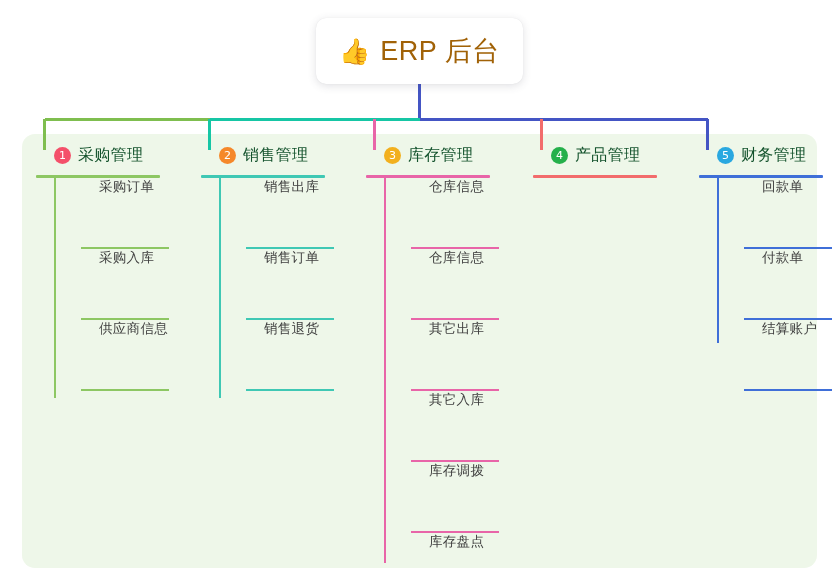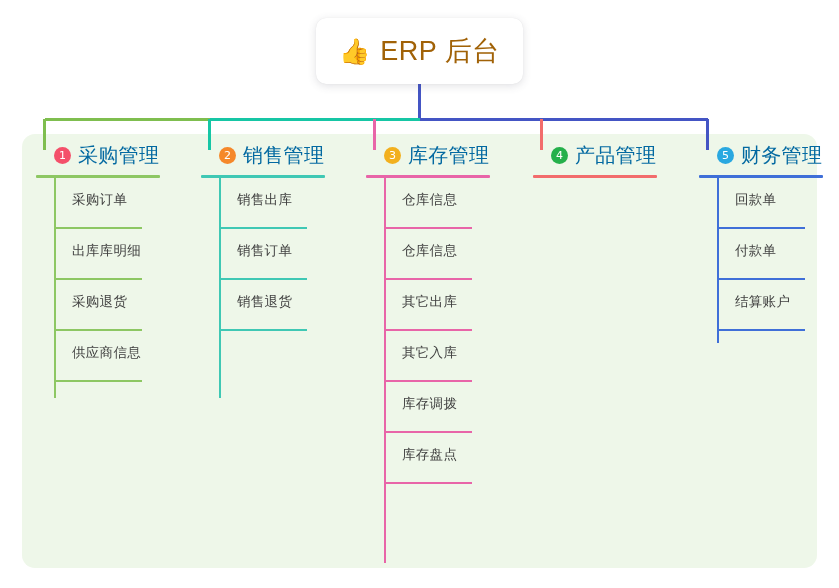--- a/index.html
+++ b/index.html
@@ -85,22 +85,22 @@
     height: 17px;
     border-radius: 50%;
     color: #ffffff;
     font-size: 11px;
     line-height: 17px;
     text-align: center;
     flex: 0 0 auto;
     font-family: "DejaVu Sans", sans-serif;
   }
   .col-title {
-    font-size: 20px;
-    color: #0369a1;
+    font-size: 16px;
+    color: #14532d;
     white-space: nowrap;
     letter-spacing: 0.3px;
   }
   .head-rule {
     height: 3px;
     width: 124px;
     margin-top: 7px;
     border-radius: 1px;
   }
   .items {
@@ -110,25 +110,26 @@
     box-sizing: border-box;
   }
   .spine {
     position: absolute;
     left: 18px;
     top: 0;
     width: 2px;
   }
   .item {
     position: relative;
-    height: 51px;
+    height: 71px;
     box-sizing: border-box;
     padding-left: 18px;
     display: flex;
-    align-items: center;
+    align-items: flex-start;
+    margin-left: 27px;
   }
   .item-label {
     font-size: 13.5px;
     color: #3f3f3f;
     white-space: nowrap;
     padding-bottom: 7px;
     letter-spacing: 0.3px;
   }
   .item-rule {
     position: absolute;
@@ -169,25 +170,21 @@
         <span class="col-title">采购管理</span>
       </div>
       <div class="head-rule" style="background: rgb(141, 199, 99);"></div>
       <div class="items">
         <div class="spine" style="background: rgb(141, 199, 99); height: 220px;"></div>
         <div class="item">
           <span class="item-label">采购订单</span>
           <div class="item-rule" style="background: rgb(141, 199, 99);"></div>
         </div>
         <div class="item">
-          <span class="item-label">出库库明细</span>
-          <div class="item-rule" style="background: rgb(141, 199, 99);"></div>
-        </div>
-        <div class="item">
-          <span class="item-label">采购退货</span>
+          <span class="item-label">采购入库</span>
           <div class="item-rule" style="background: rgb(141, 199, 99);"></div>
         </div>
         <div class="item">
           <span class="item-label">供应商信息</span>
           <div class="item-rule" style="background: rgb(141, 199, 99);"></div>
         </div>
       </div>
     </div>
     <div class="column" style="left: 201px;">
       <div class="col-head">

